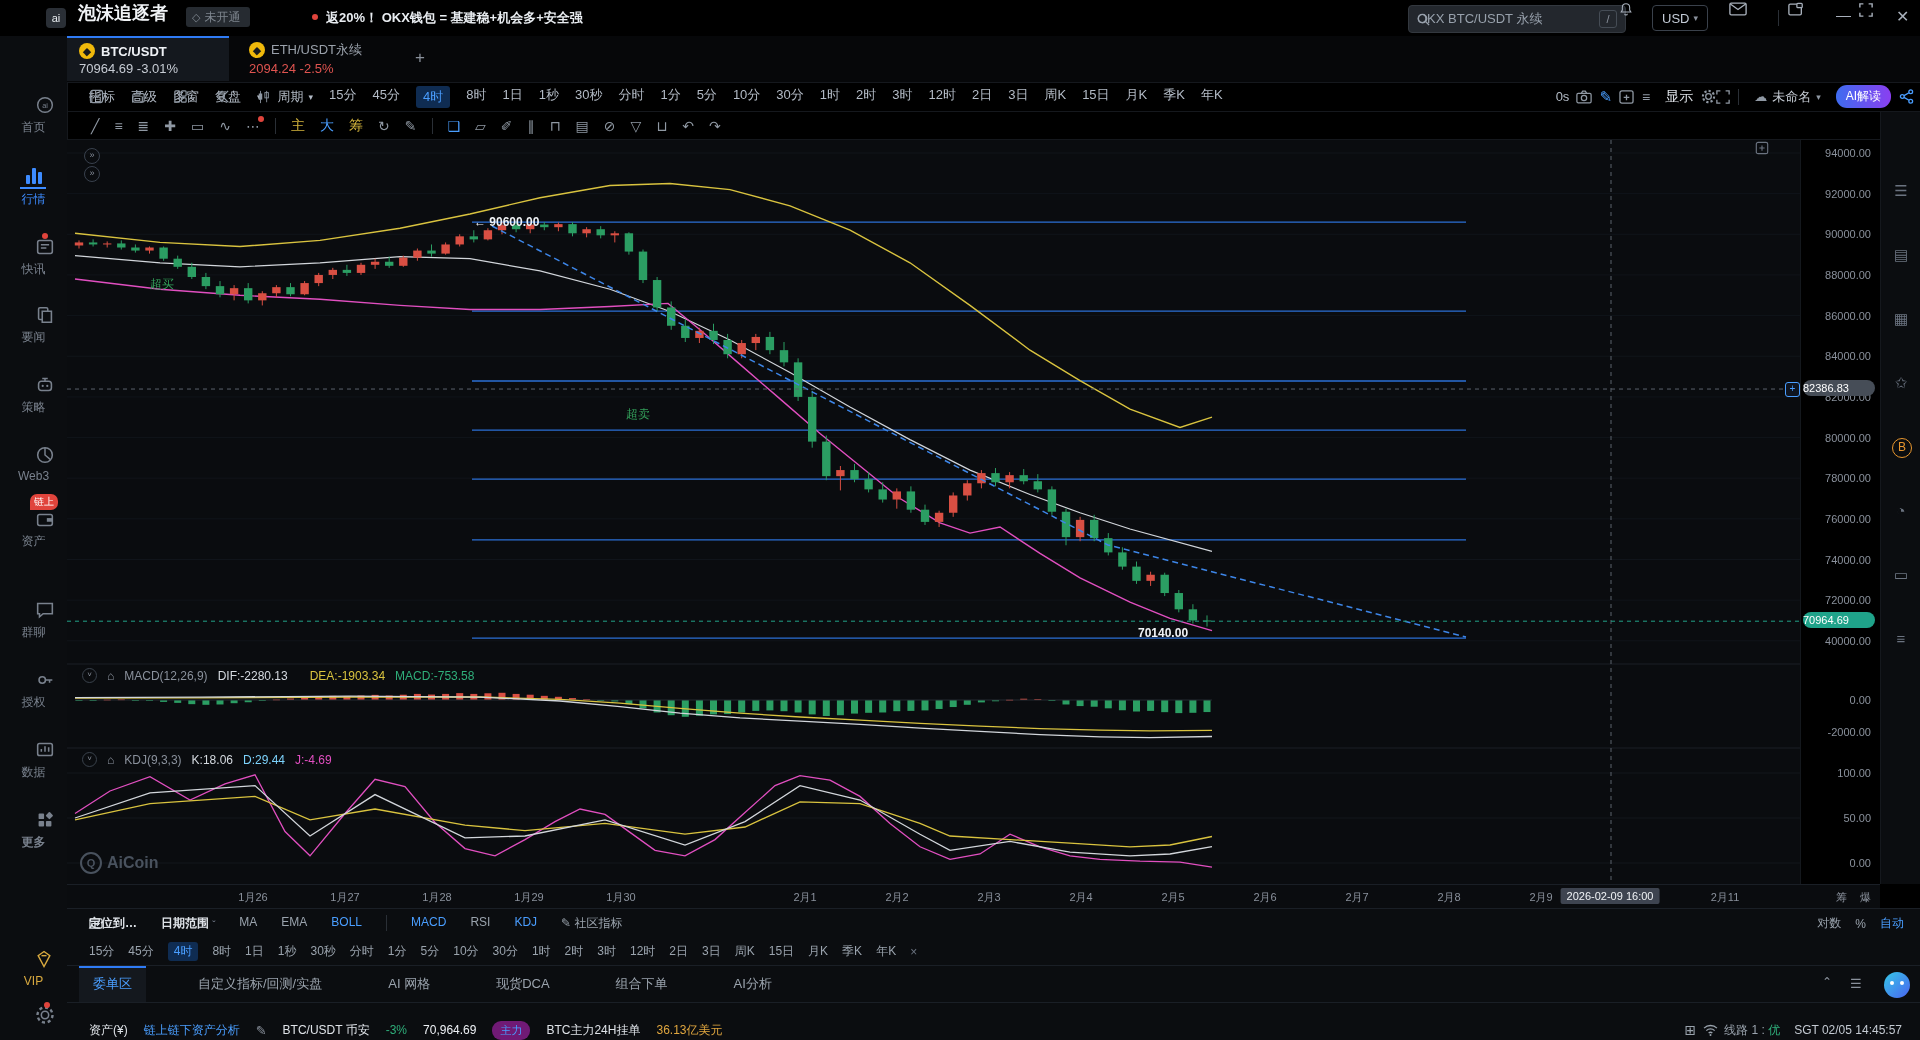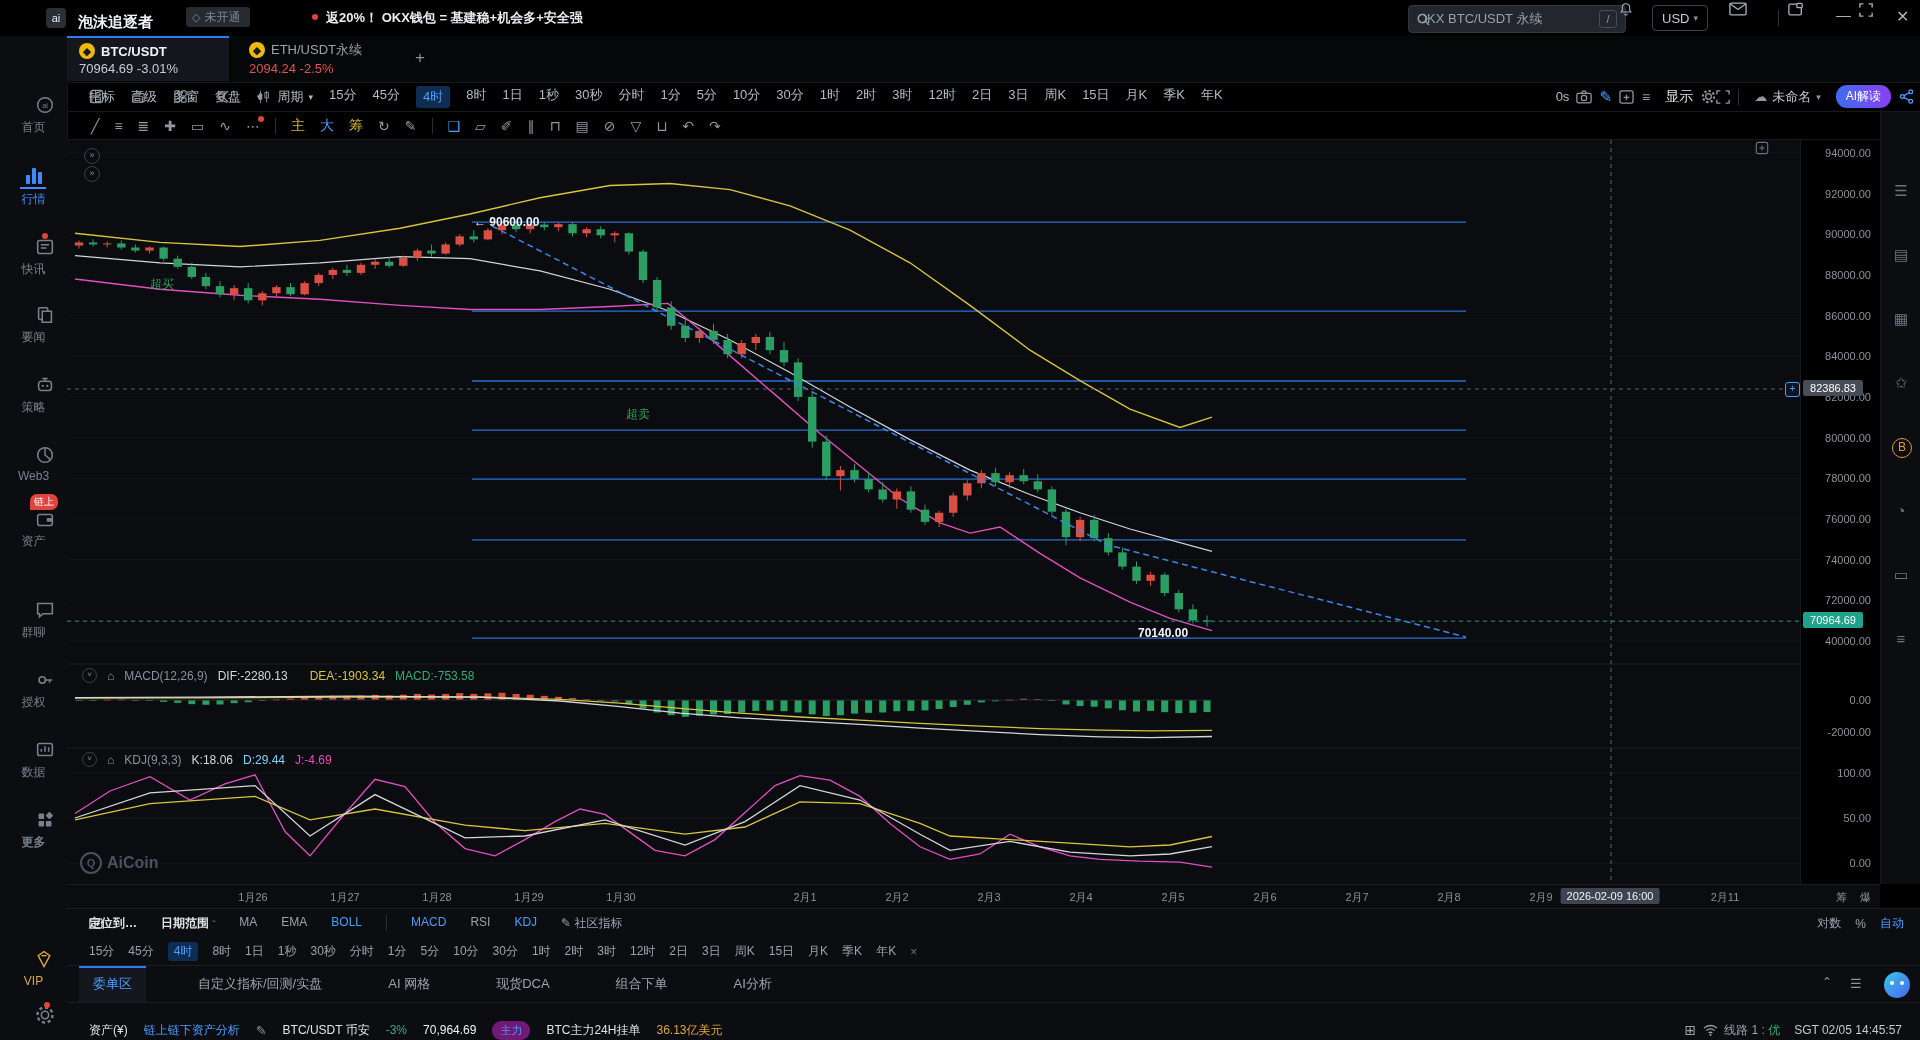--- a/index.html
+++ b/index.html
@@ -5,21 +5,21 @@
   html,body{margin:0;padding:0;background:#000;}
   body{width:1920px;height:1040px;position:relative;overflow:hidden;
        font-family:"Liberation Sans","DejaVu Sans",sans-serif;color:#c6ccd4;
        -webkit-font-smoothing:antialiased;}
   .abs{position:absolute;}
   .row{display:flex;align-items:center;}
   .ic{display:inline-flex;align-items:center;justify-content:center;}
   
   #topbar{left:0;top:0;width:1920px;height:36px;background:#000;border-bottom:1px solid #15181d;}
   .logo{left:46px;top:8px;width:20px;height:20px;background:#2a2f36;border-radius:4px;color:#e8ecf0;font-size:11px;}
-  .apptitle{left:78px;top:13px;font-size:15px;font-weight:bold;color:#f0f3f6;}
+  .apptitle{left:78px;top:1px;font-size:18px;font-weight:bold;color:#f0f3f6;}
   .badge-pill{left:186px;top:7px;height:20px;padding:0 10px 0 6px;background:#262b31;border-radius:3px;color:#7e868f;font-size:12px;display:flex;align-items:center;gap:4px;}
   .annc-dot{left:312px;top:14px;width:6px;height:6px;border-radius:50%;background:#e0443c;}
   .annc{left:326px;top:9px;font-size:13px;color:#e8ecf0;font-weight:bold;}
   .search{left:1408px;top:5px;width:200px;height:26px;background:#23272d;border:1px solid #33383f;border-radius:4px;display:flex;align-items:center;padding:0 8px;gap:7px;}
   .search .ph{color:#98a1ac;font-size:13px;flex:1;white-space:nowrap;overflow:hidden;}
   .skey{width:16px;height:16px;border:1px solid #454c55;border-radius:3px;color:#8a919c;font-size:11px;display:flex;align-items:center;justify-content:center;}
   .usd{left:1652px;top:5px;height:24px;padding:0 9px;border:1px solid #3a414b;border-radius:4px;color:#c3cbd6;font-size:13px;display:flex;align-items:center;gap:4px;}
   .wctl{color:#a8b0bb;font-size:15px;}
   .vsep{width:1px;height:16px;background:#2a2f36;}
   
@@ -49,21 +49,21 @@
   #toolbar .tfi{cursor:pointer;white-space:nowrap;}
   #toolbar .tfi.on{background:#0f2c52;color:#4a9eff;padding:2px 7px;border-radius:3px;}
   #toolbar .grp{display:flex;align-items:center;gap:5px;cursor:pointer;white-space:nowrap;}
   #tb-right{position:absolute;right:14px;display:flex;align-items:center;gap:15px;}
   .ai-pill{background:linear-gradient(90deg,#3e6cf0,#8a3ff0);color:#fff;font-size:12px;padding:3px 10px;border-radius:11px;cursor:pointer;white-space:nowrap;}
   #drawbar{left:67px;top:112px;width:1853px;height:28px;border-bottom:1px solid #15181d;display:flex;align-items:center;padding-left:24px;box-sizing:border-box;gap:15px;font-size:14px;color:#8f98a3;}
   #drawbar .dic{cursor:pointer;position:relative;}
   .gold{color:#d4b43c !important;} .blue{color:#4a9eff !important;} 
   svg{position:absolute;}
   .pricelab{position:absolute;right:10px;color:#8a919c;font-size:11px;transform:translateY(-6px);}
-  .ptag{position:absolute;left:2px;width:60px;text-align:center;color:#fff;font-size:11px;padding:2px 0;border-radius:2px;transform:translateY(-9px);}
+  .ptag{position:absolute;left:2px;width:72px;color:#fff;font-size:11px;padding:2px 0;border-radius:8px;transform:translateY(-9px);}
   .xlab{position:absolute;color:#8a919c;font-size:11px;transform:translateX(-50%);top:5px;white-space:nowrap;}
   #xaxis{left:67px;top:884px;width:1813px;height:24px;border-top:1px solid #1a1f26;background:#0a0c0f;}
   .xtag{position:absolute;top:3px;transform:translateX(-50%);background:#3e4450;color:#f0f3f6;font-size:11px;padding:2px 6px;border-radius:2px;white-space:nowrap;}
   .ind-head{position:absolute;display:flex;gap:10px;font-size:12px;align-items:center;color:#8a919c;}
   .ovl{position:absolute;font-size:12px;white-space:nowrap;}
   #railright{left:1880px;top:112px;width:40px;height:772px;background:#0b0d10;border-left:1px solid #15181d;}
   .railic{position:absolute;left:0;width:40px;text-align:center;color:#6b7380;font-size:15px;cursor:pointer;}
   #praxis{left:1800px;top:140px;width:80px;height:744px;border-left:1px solid #14181d;}
   .circbtn{position:absolute;width:14px;height:14px;border:1px solid #39414d;border-radius:50%;color:#8a929e;font-size:9px;line-height:13px;text-align:center;}
   .wm{position:absolute;left:80px;top:852px;color:#49525e;font-size:16px;font-weight:bold;display:flex;align-items:center;gap:5px;}

